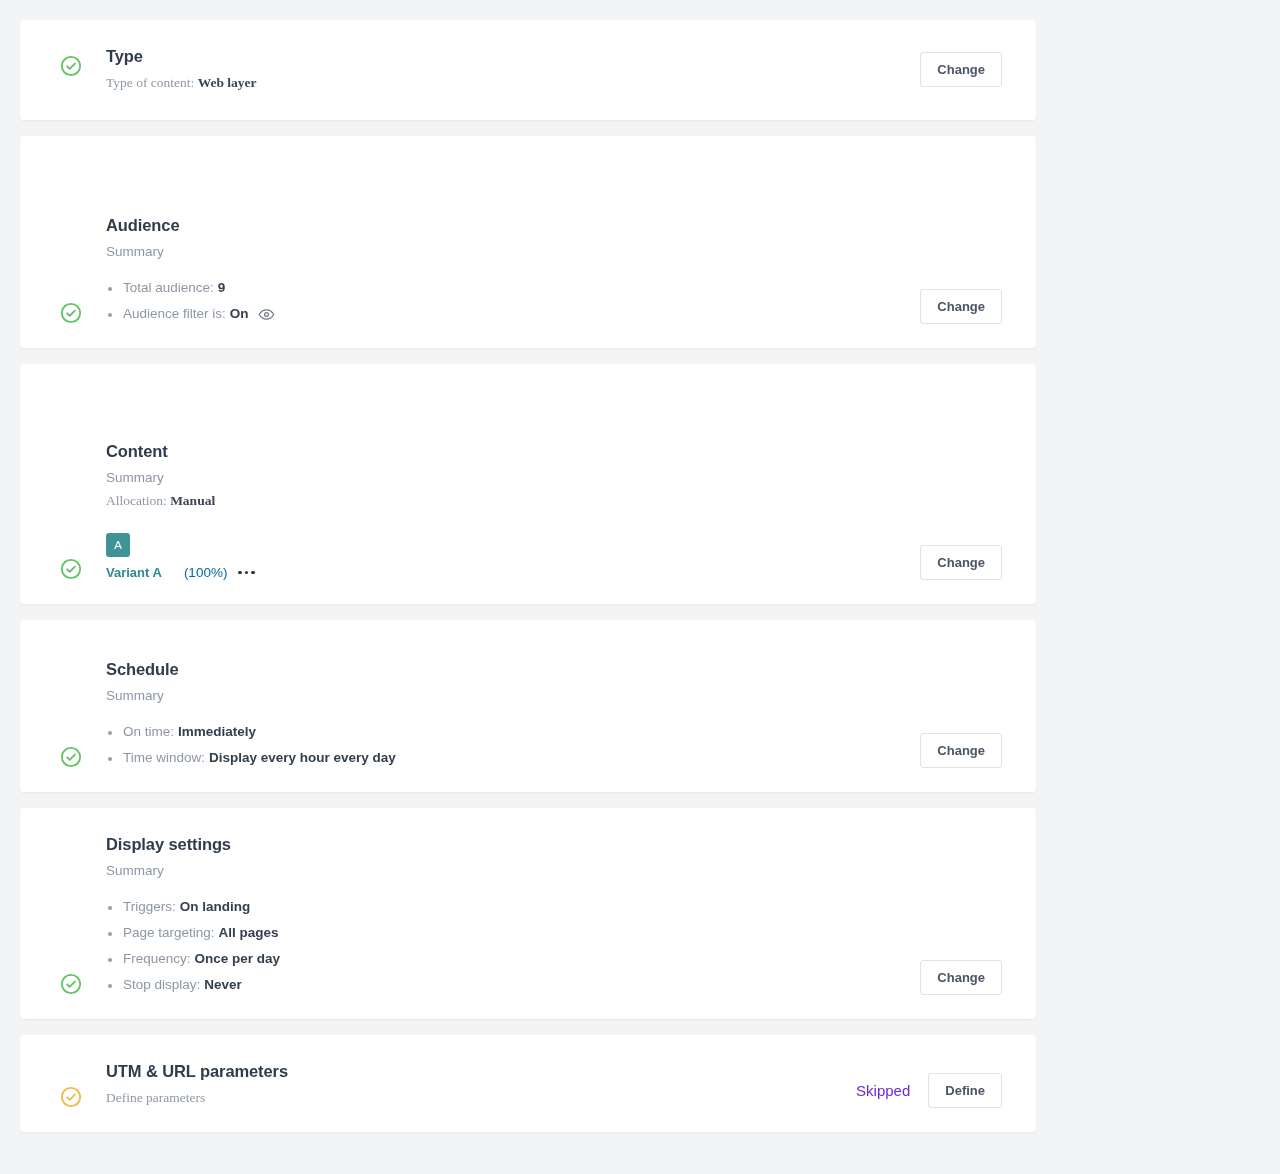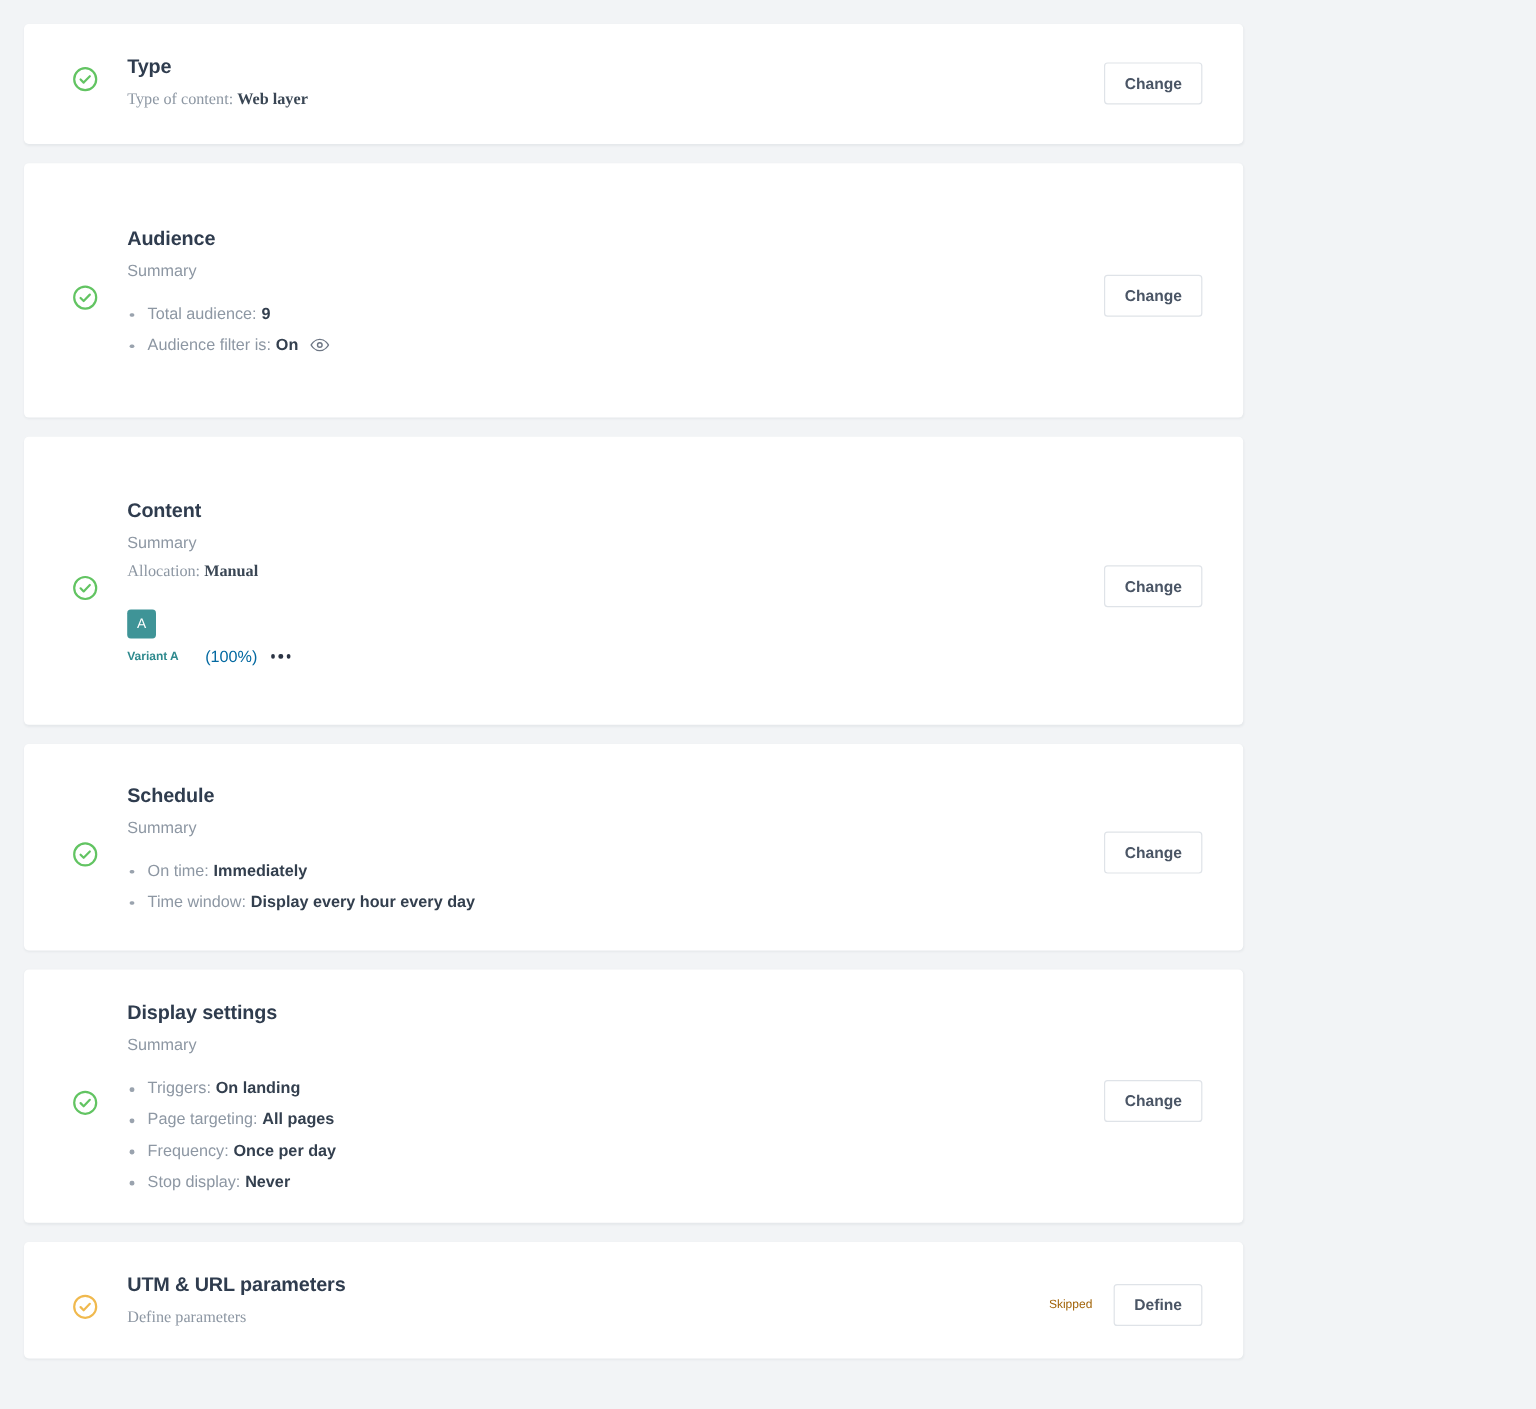--- a/index.html
+++ b/index.html
@@ -19,21 +19,21 @@
     flex-direction: column;
     gap: 16px;
   }
 
   .card {
     background: #ffffff;
     border-radius: 4px;
     box-shadow: 0 1px 2px rgba(40, 50, 65, 0.06);
     padding: 24px 22px 24px 22px;
     display: flex;
-    align-items: center;
+    align-items: flex-end;
     position: relative;
   }
 
   .status-icon {
     flex: 0 0 auto;
     width: 22px;
     height: 22px;
     margin-top: 11px;
     margin-left: 18px;
   }
@@ -128,21 +128,21 @@
     font-family: "Liberation Sans", sans-serif;
   }
 
   .variant-row {
     margin-top: 8px;
     display: flex;
     align-items: center;
   }
 
   .variant-name {
-    font-size: 10px;
+    font-size: 13px;
     font-weight: bold;
     color: #2f8a8e;
   }
   .variant-pct {
     font-size: 13.5px;
     color: #0369a1;
     margin-left: 22px;
   }
 
   .ellipsis-btn {
@@ -178,22 +178,22 @@
     font-size: 13px;
     font-weight: bold;
     color: #4a5565;
     cursor: pointer;
     line-height: 17px;
     font-family: "Liberation Sans", sans-serif;
     white-space: nowrap;
   }
 
   .skipped {
-    font-size: 10px;
-    color: #a16207;
+    font-size: 15px;
+    color: #6d28d9;
     white-space: nowrap;
   }
 
   
   .card.type      { min-height: 100px; align-items: flex-start; }
   .card.audience  { min-height: 212px; }
   .card.content   { min-height: 240px; }
   .card.schedule  { min-height: 172px; }
   .card.display   { min-height: 206px; }
   .card.utm       { min-height: 94px; }

